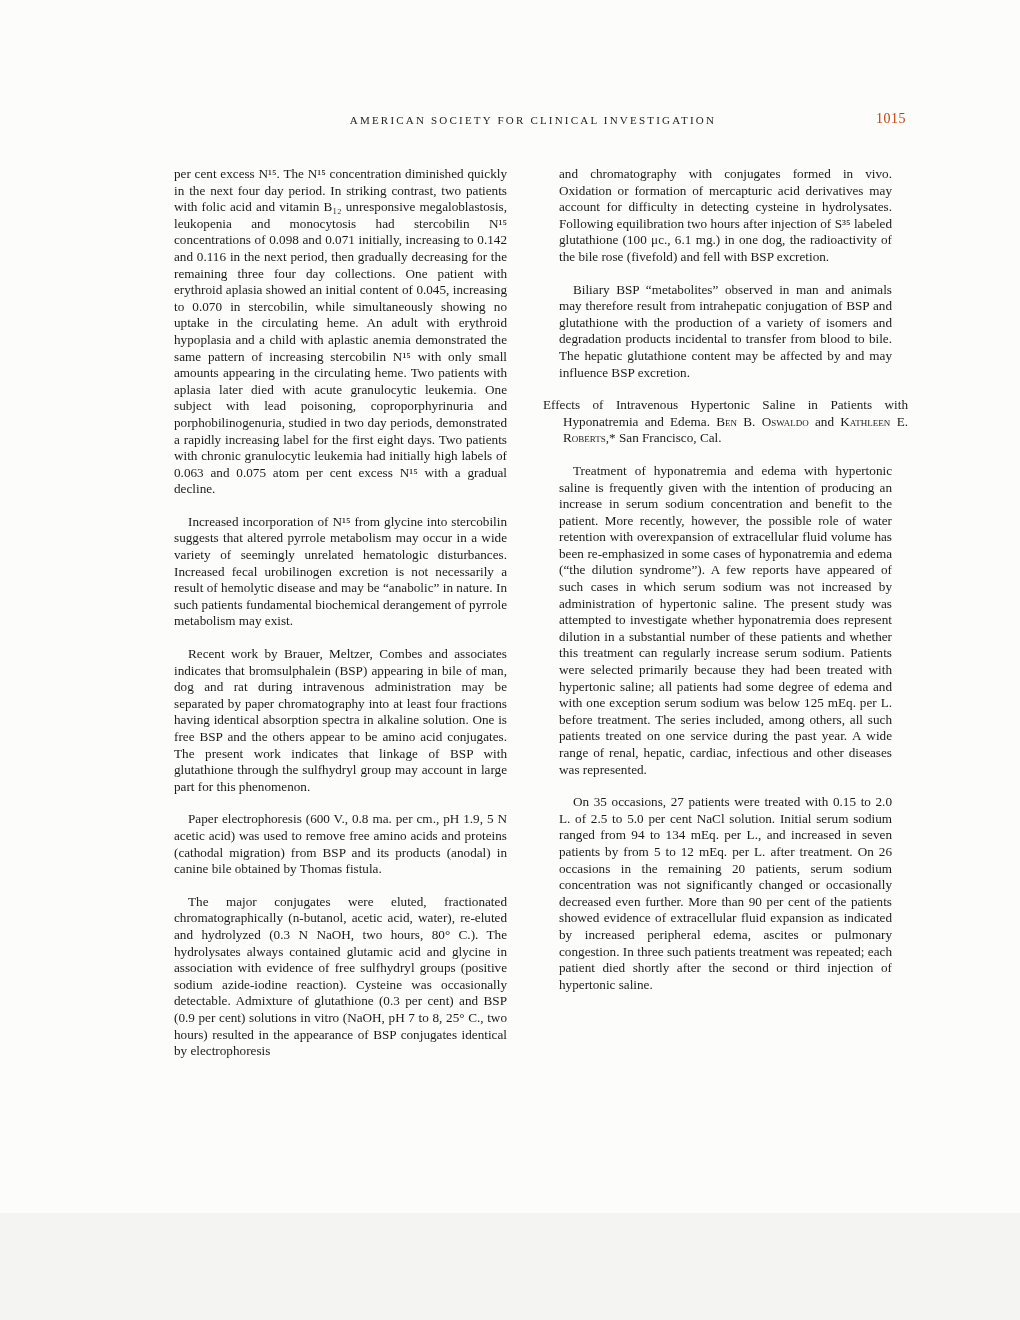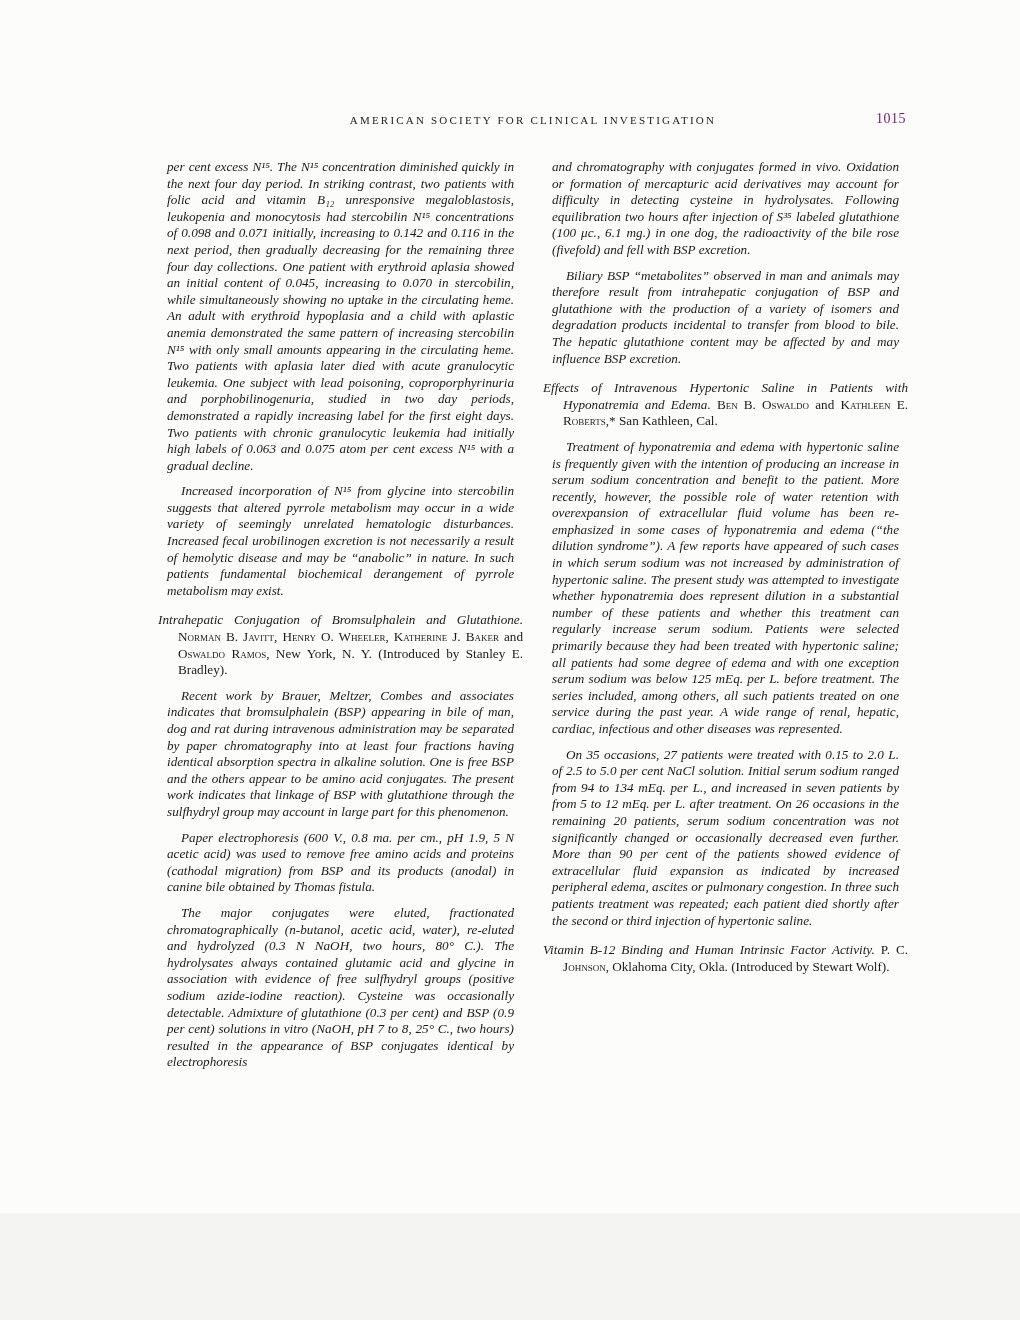--- a/index.html
+++ b/index.html
@@ -33,66 +33,64 @@
     font-size: 11px;
     letter-spacing: 2.2px;
     color: #222;
   }
   .page-number {
     position: absolute;
     right: 2px;
     top: -3px;
     font-size: 14px;
     letter-spacing: 0.5px;
-    color: #701a75;
+    color: #c2410c;
     font-family: Liberation Serif, serif;
   }
   .columns {
     display: flex;
     gap: 20px;
     margin-top: 16px;
   }
   .col {
     width: 365px;
     font-size: 13.2px;
     line-height: 16.6px;
     text-align: justify;
   }
-  .para { margin: 9px; font-style: italic; }
+  .para { margin: 16px; }
   .para.indent { text-indent: 14px; }
   .abstract-heading {
     margin: 13px 0 7px 0;
     padding-left: 20px;
     text-indent: -20px;
   }
-  .seg-i  { font-style: italic; }
+  .seg-i  { }
   .seg-sc { font-variant: small-caps; }
   .seg-r  { font-style: normal; }
 </style>
 </head>
 <body>
 
 <div class="page">
   <div class="content">
     <div class="header">
       <span class="running-head">AMERICAN SOCIETY FOR CLINICAL INVESTIGATION</span>
       <span class="page-number">1015</span>
     </div>
     <div class="columns">
       <div class="col">
           <p class="para">per cent excess N¹⁵.  The N¹⁵ concentration diminished quickly in the next four day period.  In striking contrast, two patients with folic acid and vitamin B₁₂ unresponsive megaloblastosis, leukopenia and monocytosis had stercobilin N¹⁵ concentrations of 0.098 and 0.071 initially, increasing to 0.142 and 0.116 in the next period, then gradually decreasing for the remaining three four day collections.  One patient with erythroid aplasia showed an initial content of 0.045, increasing to 0.070 in stercobilin, while simultaneously showing no uptake in the circulating heme.  An adult with erythroid hypoplasia and a child with aplastic anemia demonstrated the same pattern of increasing stercobilin N¹⁵ with only small amounts appearing in the circulating heme.  Two patients with aplasia later died with acute granulocytic leukemia.  One subject with lead poisoning, coproporphyrinuria and porphobilinogenuria, studied in two day periods, demonstrated a rapidly increasing label for the first eight days.  Two patients with chronic granulocytic leukemia had initially high labels of 0.063 and 0.075 atom per cent excess N¹⁵ with a gradual decline.</p>
           <p class="para indent">Increased incorporation of N¹⁵ from glycine into stercobilin suggests that altered pyrrole metabolism may occur in a wide variety of seemingly unrelated hematologic disturbances.  Increased fecal urobilinogen excretion is not necessarily a result of hemolytic disease and may be “anabolic” in nature.  In such patients fundamental biochemical derangement of pyrrole metabolism may exist.</p>
-          <p class="abstract-heading"><span class="seg-i">Intrahepatic Conjugation of Bromsulphalein and Glutathione.  </span><span class="seg-sc">Norman B. Javitt, Henry O. Wheeler, Katherine J. Baker </span><span class="seg-r">and </span><span class="seg-sc">Oswaldo Ramos</span><span class="seg-r">, New York, N. Y.  (Introduced by Stanley E. Bradley).</span></p>
           <p class="para indent">Recent work by Brauer, Meltzer, Combes and associates indicates that bromsulphalein (BSP) appearing in bile of man, dog and rat during intravenous administration may be separated by paper chromatography into at least four fractions having identical absorption spectra in alkaline solution.  One is free BSP and the others appear to be amino acid conjugates.  The present work indicates that linkage of BSP with glutathione through the sulfhydryl group may account in large part for this phenomenon.</p>
           <p class="para indent">Paper electrophoresis (600 V., 0.8 ma. per cm., pH 1.9, 5 N acetic acid) was used to remove free amino acids and proteins (cathodal migration) from BSP and its products (anodal) in canine bile obtained by Thomas fistula.</p>
           <p class="para indent">The major conjugates were eluted, fractionated chromatographically (n-butanol, acetic acid, water), re-eluted and hydrolyzed (0.3 N NaOH, two hours, 80° C.).  The hydrolysates always contained glutamic acid and glycine in association with evidence of free sulfhydryl groups (positive sodium azide-iodine reaction).  Cysteine was occasionally detectable.  Admixture of glutathione (0.3 per cent) and BSP (0.9 per cent) solutions in vitro (NaOH, pH 7 to 8, 25° C., two hours) resulted in the appearance of BSP conjugates identical by electrophoresis</p>
         </div>
       <div class="col">
           <p class="para">and chromatography with conjugates formed in vivo. Oxidation or formation of mercapturic acid derivatives may account for difficulty in detecting cysteine in hydrolysates.  Following equilibration two hours after injection of S³⁵ labeled glutathione (100 μc., 6.1 mg.) in one dog, the radioactivity of the bile rose (fivefold) and fell with BSP excretion.</p>
           <p class="para indent">Biliary BSP “metabolites” observed in man and animals may therefore result from intrahepatic conjugation of BSP and glutathione with the production of a variety of isomers and degradation products incidental to transfer from blood to bile.  The hepatic glutathione content may be affected by and may influence BSP excretion.</p>
-          <p class="abstract-heading"><span class="seg-i">Effects of Intravenous Hypertonic Saline in Patients with Hyponatremia and Edema.  </span><span class="seg-sc">Ben B. Oswaldo </span><span class="seg-r">and </span><span class="seg-sc">Kathleen E. Roberts,*</span><span class="seg-r"> San Kathleen, Cal.</span></p>
+          <p class="abstract-heading"><span class="seg-i">Effects of Intravenous Hypertonic Saline in Patients with Hyponatremia and Edema.  </span><span class="seg-sc">Ben B. Oswaldo </span><span class="seg-r">and </span><span class="seg-sc">Kathleen E. Roberts,*</span><span class="seg-r"> San Francisco, Cal.</span></p>
           <p class="para indent">Treatment of hyponatremia and edema with hypertonic saline is frequently given with the intention of producing an increase in serum sodium concentration and benefit to the patient.  More recently, however, the possible role of water retention with overexpansion of extracellular fluid volume has been re-emphasized in some cases of hyponatremia and edema (“the dilution syndrome”).  A few reports have appeared of such cases in which serum sodium was not increased by administration of hypertonic saline.  The present study was attempted to investigate whether hyponatremia does represent dilution in a substantial number of these patients and whether this treatment can regularly increase serum sodium.  Patients were selected primarily because they had been treated with hypertonic saline; all patients had some degree of edema and with one exception serum sodium was below 125 mEq. per L. before treatment.  The series included, among others, all such patients treated on one service during the past year.  A wide range of renal, hepatic, cardiac, infectious and other diseases was represented.</p>
           <p class="para indent">On 35 occasions, 27 patients were treated with 0.15 to 2.0 L. of 2.5 to 5.0 per cent NaCl solution.  Initial serum sodium ranged from 94 to 134 mEq. per L., and increased in seven patients by from 5 to 12 mEq. per L. after treatment.  On 26 occasions in the remaining 20 patients, serum sodium concentration was not significantly changed or occasionally decreased even further.  More than 90 per cent of the patients showed evidence of extracellular fluid expansion as indicated by increased peripheral edema, ascites or pulmonary congestion.  In three such patients treatment was repeated; each patient died shortly after the second or third injection of hypertonic saline.</p>
-          <p class="abstract-heading"><span class="seg-i">Vitamin B-12 Binding and Human Intrinsic Factor Activity.  </span><span class="seg-sc">P. C. Johnson</span><span class="seg-r">, Oklahoma City, Okla.  (Introduced by Stewart Wolf).</span></p>
         </div>
     </div>
   </div>
 </div>
 
 </body></html>

